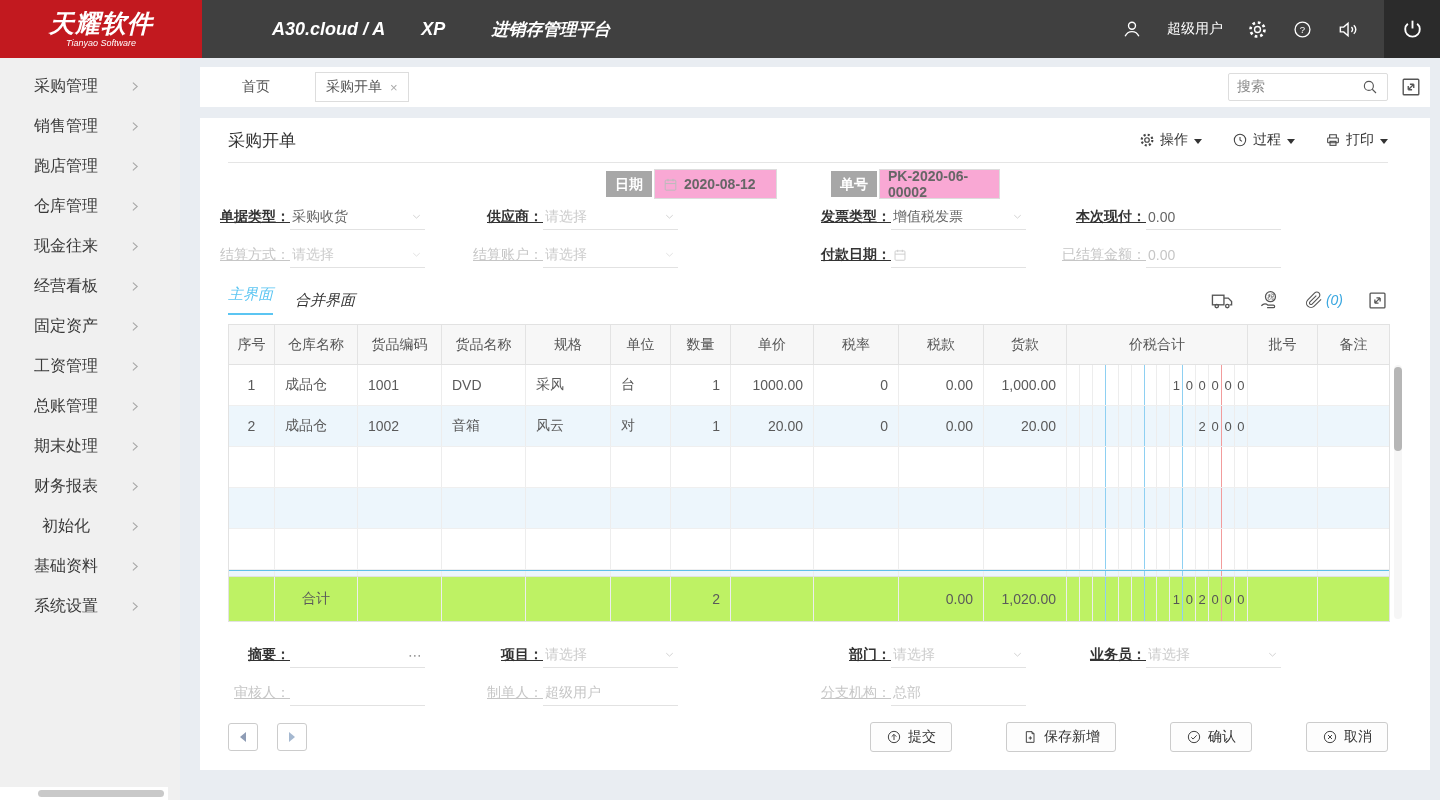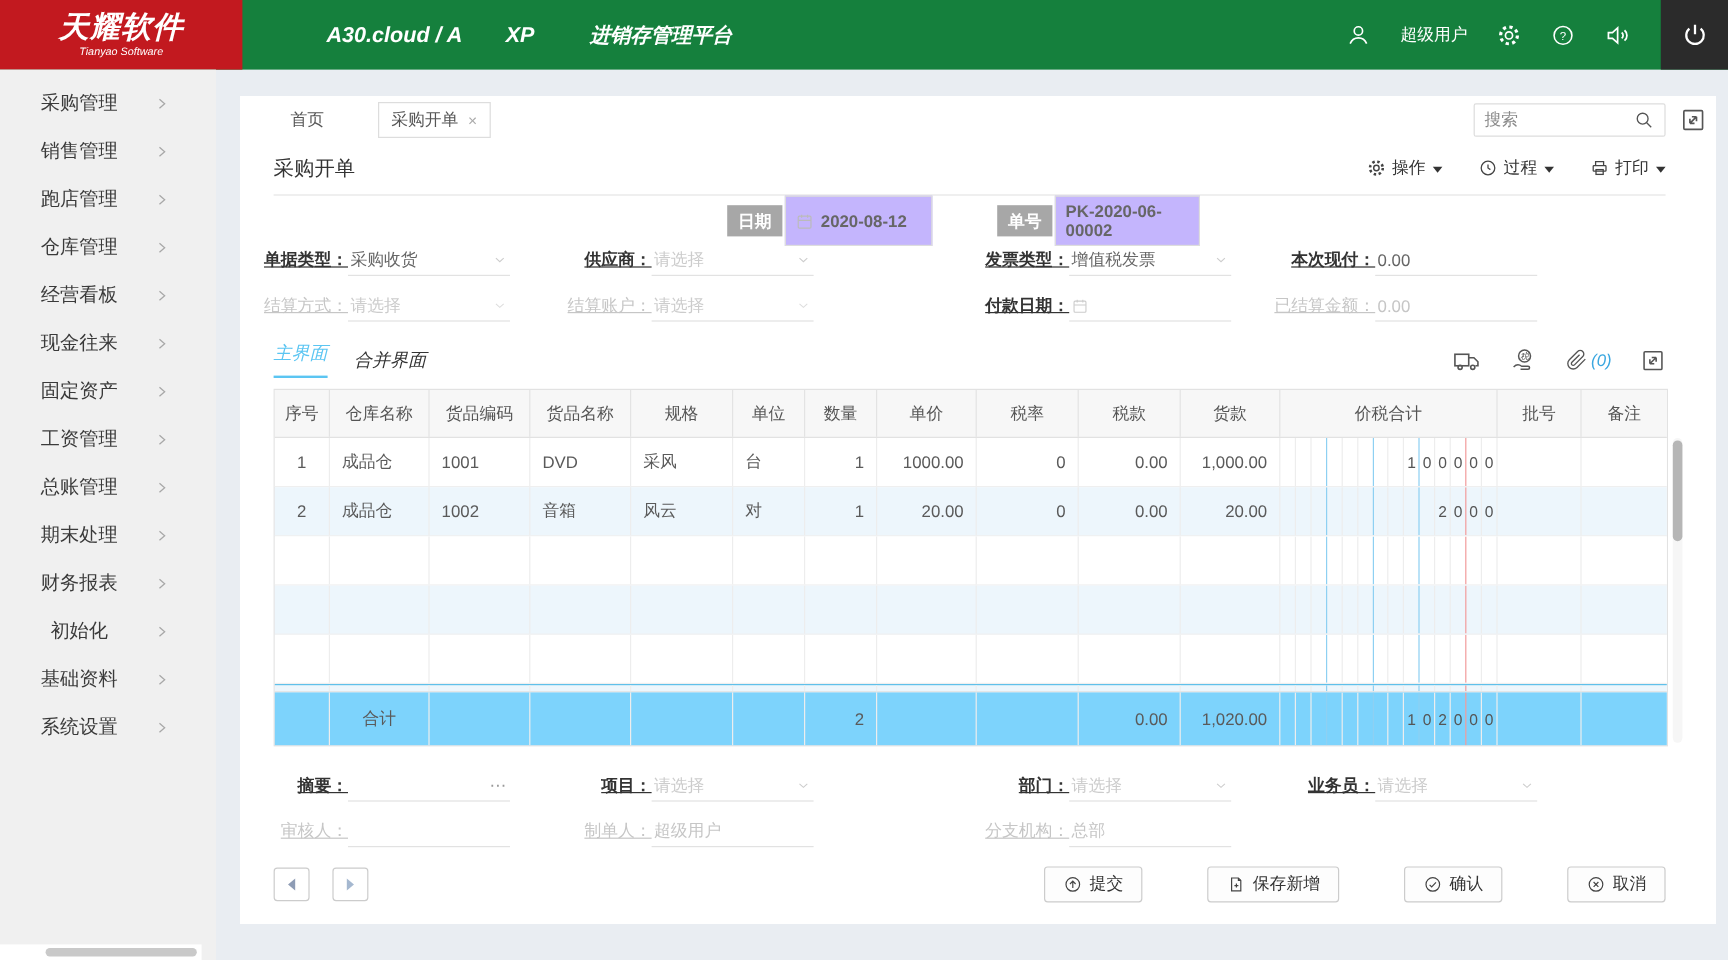--- a/index.html
+++ b/index.html
@@ -1,60 +1,60 @@
 <!DOCTYPE html>
 <html><head>
 <meta charset="utf-8">
 <style>
   * { box-sizing: border-box; margin:0; padding:0; }
   html,body { width:1440px; height:800px; overflow:hidden; }
   body { font-family:"Liberation Sans","DejaVu Sans",sans-serif; background:#e9edf2; position:relative; }
 
   
-  .topbar { position:absolute; left:0; top:0; width:1440px; height:58px; background:#15803d; display:flex; align-items:center; }
+  .topbar { position:absolute; left:0; top:0; width:1440px; height:58px; background:#404040; display:flex; align-items:center; }
   .logo { width:202px; height:58px; background:#c2191f; color:#fff; display:flex; flex-direction:column; align-items:center; justify-content:center; }
   .logo-title { font-size:25px; font-weight:bold; font-style:italic; letter-spacing:1px; line-height:1; }
   .logo-sub { font-size:9px; font-style:italic; margin-top:2px; }
   .product-area { color:#fff; font-style:italic; font-weight:bold; display:flex; align-items:center; margin-left:70px; font-size:18px; }
   .product-area .edition { margin-left:36px; }
   .product-area .platform { margin-left:46px; font-size:17px; }
   .topbar-right { margin-left:auto; display:flex; align-items:center; color:#fff; }
   .topbar-right .tb-item { margin-right:24px; display:flex; align-items:center; }
   .topbar-right .uname { font-size:14px; margin-right:24px; }
   .power { width:56px; height:58px; background:#2b2b2b; color:#fff; display:flex; align-items:center; justify-content:center; cursor:pointer; }
 
   
   .sidebar { position:absolute; left:0; top:58px; width:180px; height:742px; background:#f0f0f0; padding-top:8px; }
   .side-item { height:40px; display:flex; align-items:center; cursor:pointer; padding-left:10px; }
   .side-label { width:112px; text-align:center; font-size:16px; color:#3a3a3a; }
   .side-chev { margin-left:6px; display:flex; }
   .side-hscroll { position:absolute; left:0; top:729px; width:168px; height:13px; background:#fff; }
   .side-hthumb { position:absolute; left:38px; top:3px; width:126px; height:7px; background:#c9c9c9; border-radius:4px; }
 
   
-  .tabbar { position:absolute; left:200px; top:80px; width:1230px; height:40px; background:#fff; display:flex; align-items:center; }
+  .tabbar { position:absolute; left:200px; top:67px; width:1230px; height:40px; background:#fff; display:flex; align-items:center; }
   .home-tab { margin-left:42px; font-size:14px; color:#555; cursor:pointer; }
   .doc-tab { margin-left:45px; height:30px; border:1px solid #ddd; background:#fff; display:flex; align-items:center; padding:0 10px; font-size:14px; color:#555; cursor:pointer; }
   .doc-tab .close-x { margin-left:8px; color:#aaa; font-size:13px; }
   .searchbox { margin-left:auto; margin-right:12px; width:160px; height:28px; border:1px solid #ddd; border-radius:2px; display:flex; align-items:center; padding:0 8px; }
   .searchbox .ph-text { font-size:14px; color:#8a8a8a; flex:1; }
   .tb-expand { margin-right:8px; display:flex; cursor:pointer; }
 
   
   .card { position:absolute; left:200px; top:118px; width:1230px; height:652px; background:#fff; }
   .card-head { height:45px; margin:0 42px 0 28px; border-bottom:1px solid #e5e5e5; display:flex; align-items:center; }
   .page-title { font-size:17px; color:#333; }
   .head-toolbar { margin-left:auto; display:flex; align-items:center; }
   .tool-btn { display:flex; align-items:center; margin-left:30px; font-size:14px; color:#333; cursor:pointer; }
   .tool-btn svg { margin-right:5px; }
   .caret { width:0; height:0; border-left:4px solid transparent; border-right:4px solid transparent; border-top:5px solid #333; margin-left:6px; margin-top:2px; }
 
   .daterow { margin:7px 52px 0 28px; height:28px; display:flex; align-items:center; justify-content:center;font-weight:bold; }
   .chip { background:#a7a7a7; color:#fff; font-size:14px; padding:4px 9px; line-height:18px; }
-  .chip-input { border:1px solid #ddd; height:42px; display:flex; align-items:center; padding:0 8px; font-size:14px; color:#666; margin-left:2px; background:#c4b5fd; }
+  .chip-input { border:1px solid #ddd; height:30px; display:flex; align-items:center; padding:0 8px; font-size:14px; color:#666; margin-left:2px; background:#f9a8d4; }
   .date-input { width:123px; }
   .order-input { width:121px; }
   .chip-gap { width:54px; }
   .date-input svg { margin-right:6px; }
 
   
   .formgrid { margin:6px 42px 0 28px; display:grid; grid-template-columns:62px 135px 118px 135px 213px 135px 120px 135px 1fr; row-gap:12px; }
   .flabel { font-size:14px; font-weight:bold; color:#333; text-align:right; height:26px; display:flex; align-items:center; justify-content:flex-end; white-space:nowrap;text-decoration:underline; }
   .flabel.dis { color:#c6c6c6; font-weight:normal; }
   .ffield { border-bottom:1px solid #e2e2e2; height:26px; display:flex; align-items:center; font-size:14px; color:#666; padding:0 2px; }
@@ -75,21 +75,21 @@
   .tablewrap { margin:8px 0 0 28px; position:relative; width:1178px; }
   .ttable { width:1162px; border:1px solid #e2e2e2; background:#fff; }
   .thead, .trow { display:grid; grid-template-columns:46px 83px 84px 84px 85px 60px 60px 83px 85px 85px 83px 181px 70px 71px; }
   .thead { height:40px; background:#f7f7f7; border-bottom:1px solid #e2e2e2; }
   .th { display:flex; align-items:center; justify-content:center; font-size:14px; color:#555; border-right:1px solid #e3e3e3; }
   .th:last-child { border-right:none; }
   .trow { height:41px; border-bottom:1px solid #efefef; background:#fff; }
   .trow.alt { background:#edf6fc; }
   .trow.partial { height:7px; border-top:1px solid #5fc0ea; border-bottom:1px solid #e2e2e2; }
   .trow.partial .td { padding:0; }
-  .trow.total { height:44px; background:#7dd3fc; border-bottom:none; }
+  .trow.total { height:44px; background:#bef264; border-bottom:none; }
   .trow.total .td:nth-child(2) { justify-content:center; }
   .td { display:flex; align-items:center; padding:0 10px; font-size:14px; color:#5a5a5a; border-right:1px solid #ededed; overflow:hidden; }
   .td:last-child { border-right:none; }
   .td.c { justify-content:center; padding:0 4px; }
   .td.r { justify-content:flex-end; }
   .td.amt { padding:0; }
   .amt-grid { display:flex; width:100%; height:100%; }
   .amt-c { flex:1 1 0; border-right:1px solid #ededed; display:flex; align-items:center; justify-content:center; font-size:13px; color:#555; }
   .amt-c.b { border-right-color:#8ed0f2; }
   .amt-c.r { border-right-color:#f29c9c; }
@@ -193,29 +193,29 @@
       </div>
       <div class="side-item">
         <span class="side-label">仓库管理</span>
         <span class="side-chev">
           <svg width="13" height="13" viewBox="0 0 24 24">
             <path d="M9 5l8 7-8 7" fill="none" stroke="#a8a8a8" stroke-width="2"></path>
           </svg>
         </span>
       </div>
       <div class="side-item">
+        <span class="side-label">现金往来</span>
+        <span class="side-chev">
+          <svg width="13" height="13" viewBox="0 0 24 24">
+            <path d="M9 5l8 7-8 7" fill="none" stroke="#a8a8a8" stroke-width="2"></path>
+          </svg>
+        </span>
+      </div>
+      <div class="side-item">
         <span class="side-label">经营看板</span>
-        <span class="side-chev">
-          <svg width="13" height="13" viewBox="0 0 24 24">
-            <path d="M9 5l8 7-8 7" fill="none" stroke="#a8a8a8" stroke-width="2"></path>
-          </svg>
-        </span>
-      </div>
-      <div class="side-item">
-        <span class="side-label">现金往来</span>
         <span class="side-chev">
           <svg width="13" height="13" viewBox="0 0 24 24">
             <path d="M9 5l8 7-8 7" fill="none" stroke="#a8a8a8" stroke-width="2"></path>
           </svg>
         </span>
       </div>
       <div class="side-item">
         <span class="side-label">固定资产</span>
         <span class="side-chev">
           <svg width="13" height="13" viewBox="0 0 24 24">

